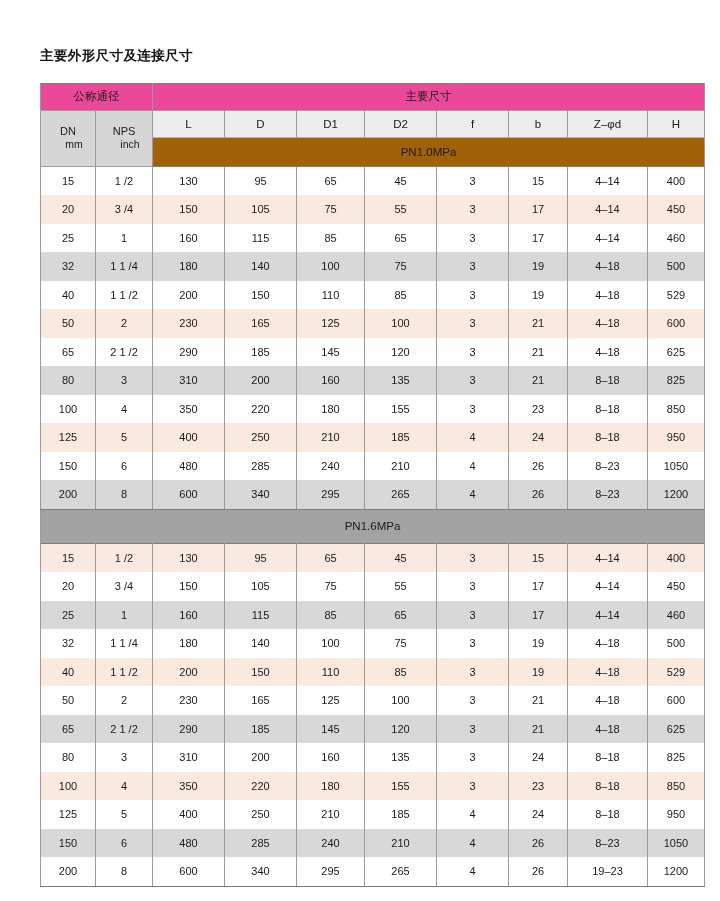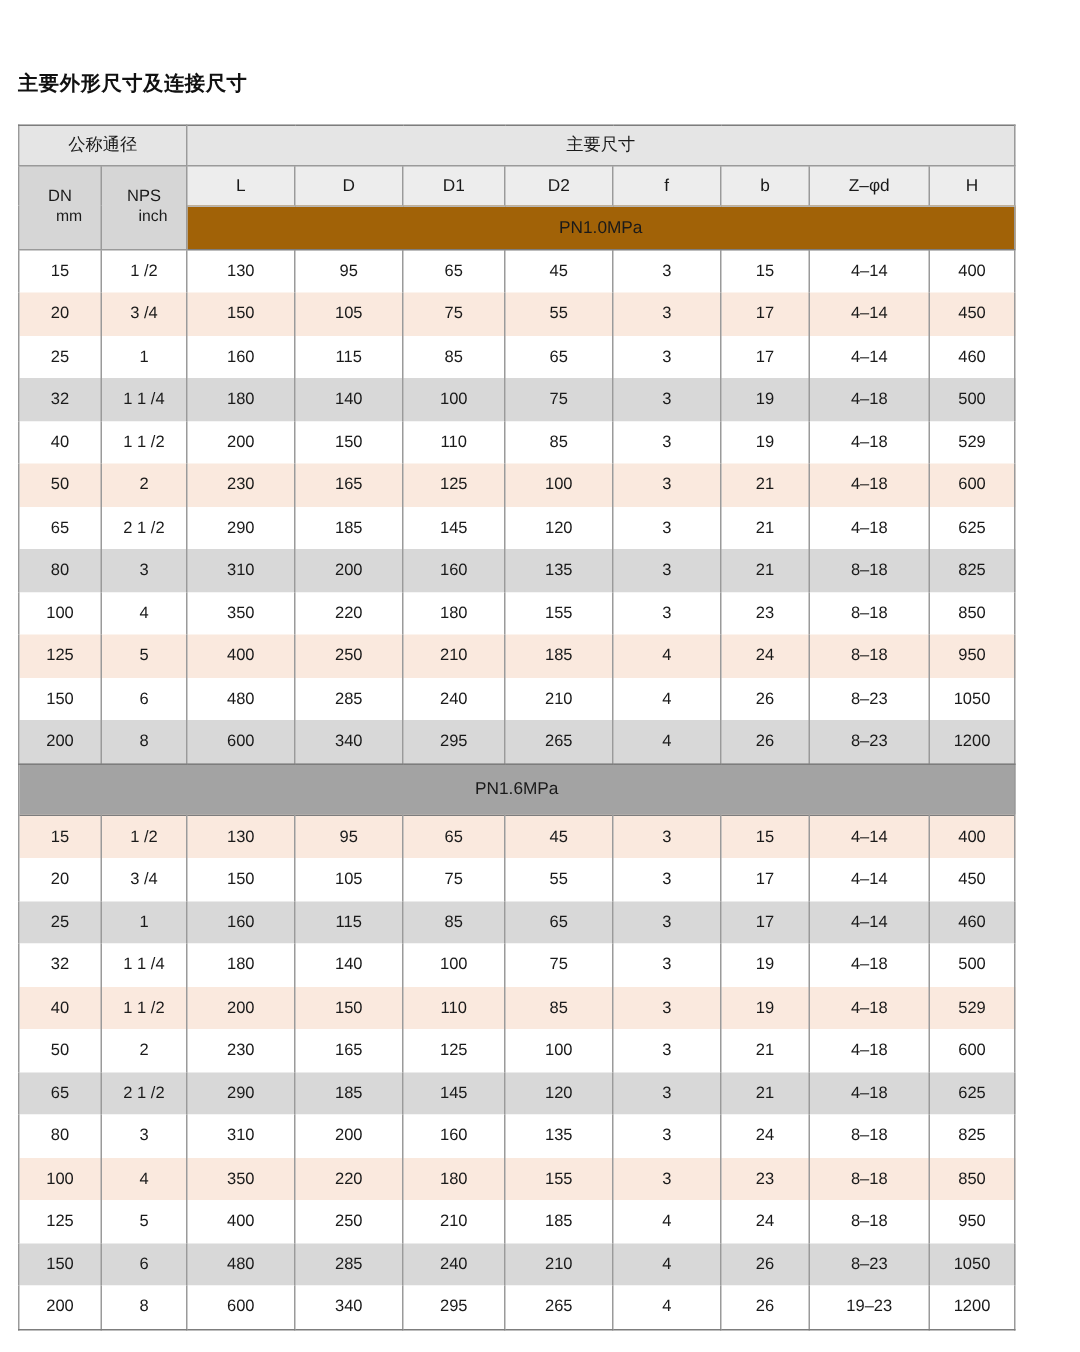--- a/index.html
+++ b/index.html
@@ -13,21 +13,21 @@
     font-family: "Liberation Sans", "DejaVu Sans", sans-serif;
     color: #1a1a1a;
     -webkit-font-smoothing: antialiased;
   }
 
   .page {
     position: relative;
     width: 644px;
     height: 901px;
     box-sizing: border-box;
-    padding: 0 12px;
+    padding: 0 40px;
   }
 
   .page-title {
     font-size: 13.5px;
     font-weight: bold;
     color: #111111;
     letter-spacing: 0.4px;
     padding-top: 49px;
     padding-bottom: 0;
     line-height: 1;
@@ -62,21 +62,21 @@
   col.c-d    { width: 72px; }
   col.c-d1   { width: 68px; }
   col.c-d2   { width: 72px; }
   col.c-f    { width: 72px; }
   col.c-b    { width: 59px; }
   col.c-zd   { width: 80px; }
   col.c-h    { width: 57px; }
 
   
   .hdr-top td {
-    background: #e5e5e5;
+    background: #ec4899;
     height: 26px;
     font-size: 11.5px;
     border-top: 1px solid #7d7d7d;
     border-bottom: 1px solid #9a9a9a;
   }
 
   .hdr-sub td {
     background: #d6d6d6;
     height: 40px;
     border-bottom: 1px solid #9a9a9a;

